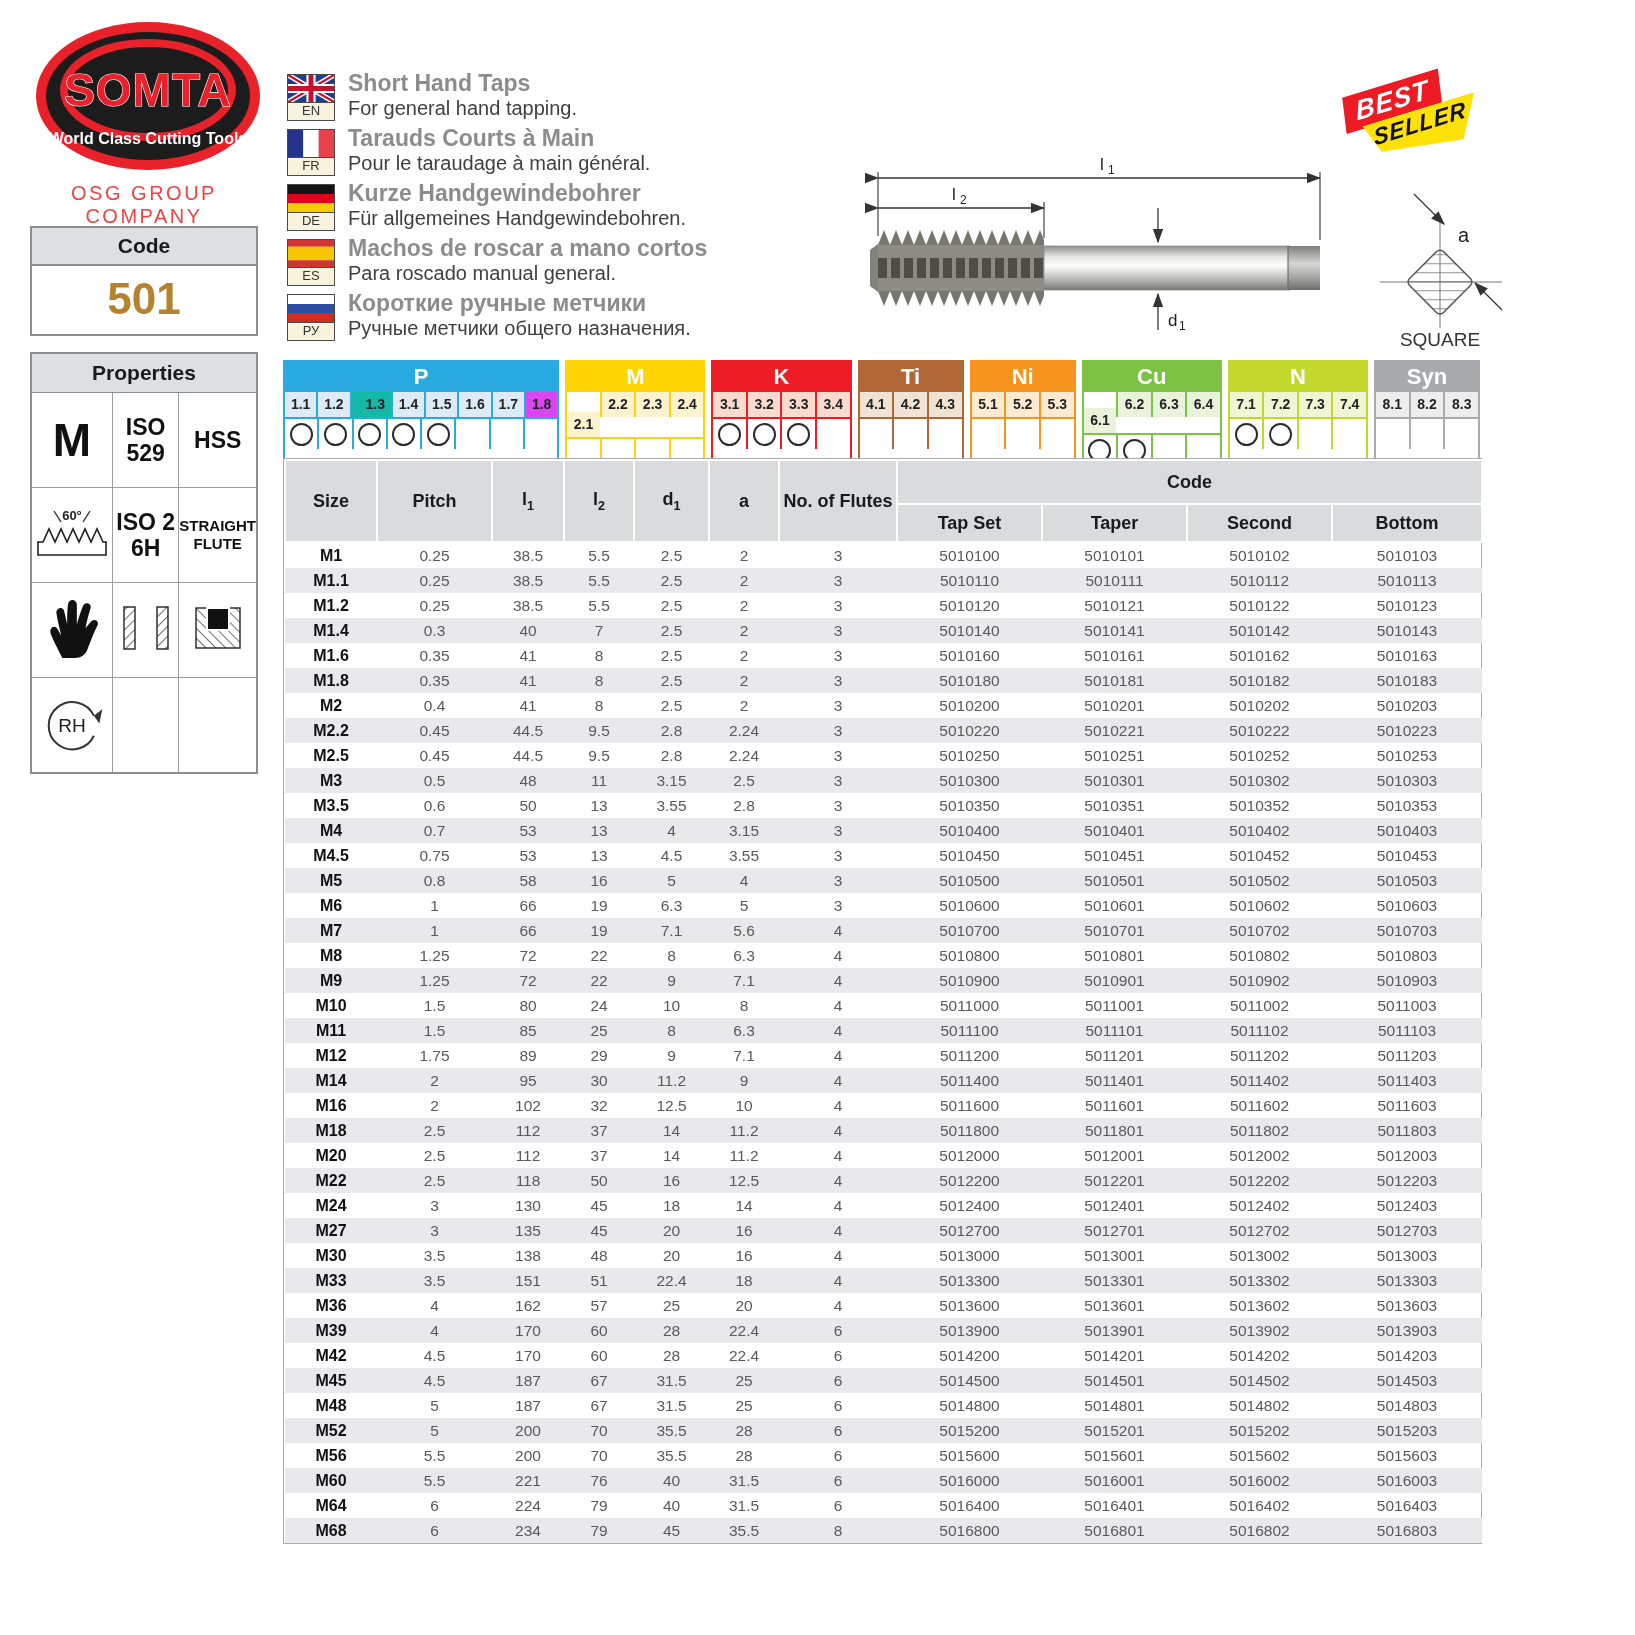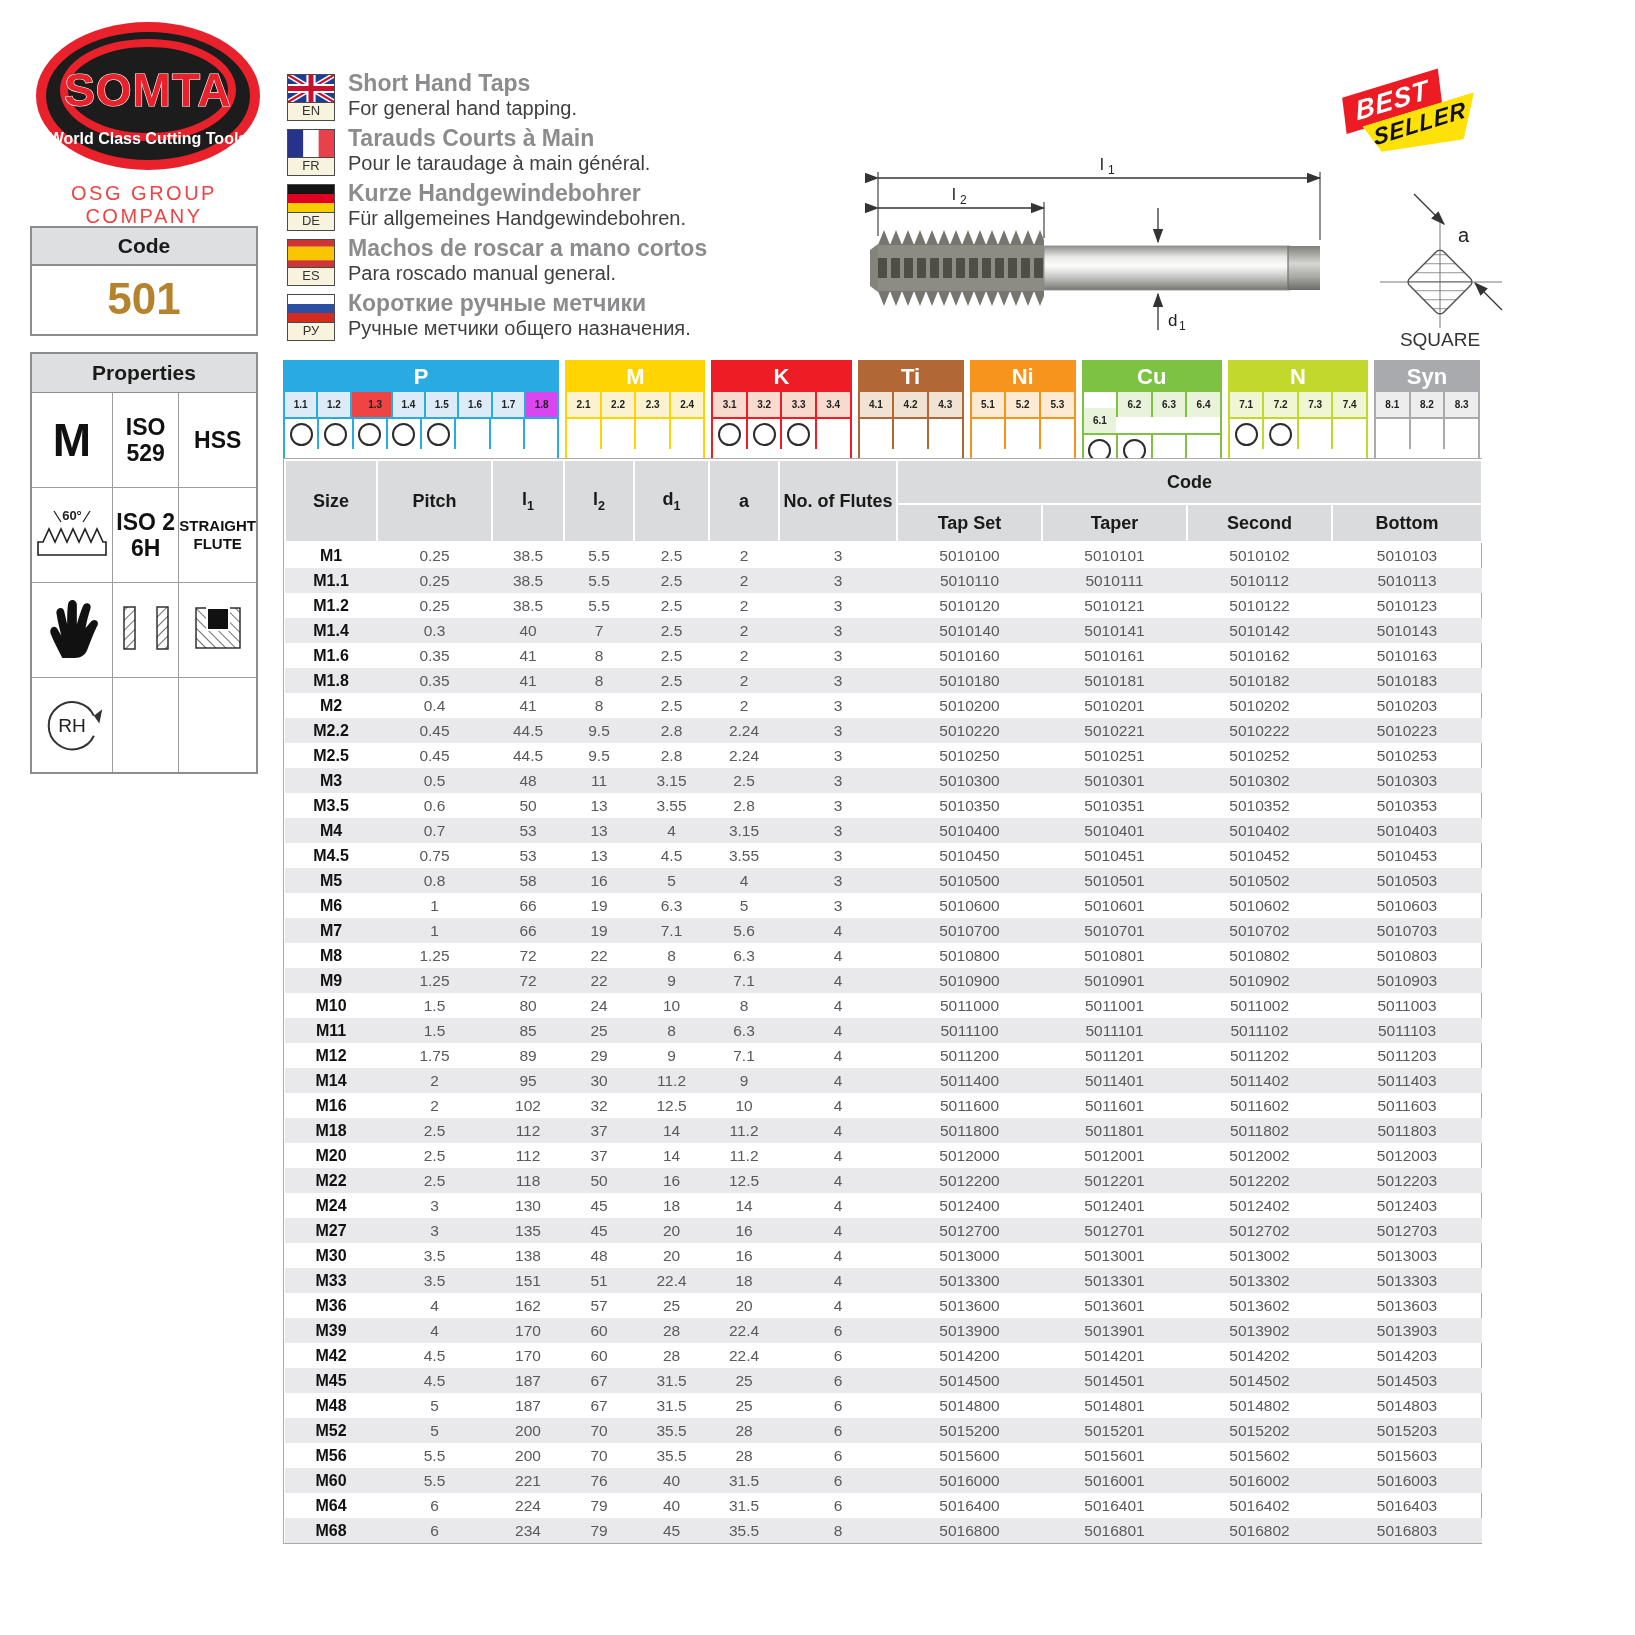--- a/index.html
+++ b/index.html
@@ -54,21 +54,21 @@
   .prop-cell:nth-child(n+10){border-bottom:none;}
   .prop-huge{font-size:46px;font-weight:bold;color:#111;line-height:44px;}
   .prop-big{font-size:23px;font-weight:bold;color:#111;line-height:26px;}
   .prop-small{font-size:15px;font-weight:bold;color:#111;line-height:18px;}
 
   
   #material-chart{position:absolute;left:283px;top:360px;width:1197px;display:flex;gap:6px;}
   .mat-group{border:2px solid;display:flex;flex-direction:column;background:#fff;min-width:0;}
   .mat-header{color:#fff;text-align:center;font-weight:bold;font-size:22px;height:30px;line-height:30px;}
   .mat-row{display:flex;}
-  .mat-num{flex:1;text-align:center;font-size:10px;font-weight:bold;color:#222;height:25px;
+  .mat-num{flex:1;text-align:center;font-size:14px;font-weight:bold;color:#222;height:25px;
     line-height:25px;border-left:2px solid;min-width:0;}
   .mat-num:first-child{border-left:none;}
   .mat-circ{flex:1;height:30px;border-left:2px solid;border-top:2px solid;display:flex;
     align-items:center;justify-content:center;background:#fff;min-width:0;}
   .mat-circ:first-child{border-left:none;}
   .circle{width:19px;height:19px;border:2.5px solid #2B2B2B;border-radius:50%;}
 
   
   #table-wrap{position:absolute;left:283px;top:458px;width:1197px;border:1.5px solid #A9AAAC;}
   #spec-table{border-collapse:collapse;table-layout:fixed;width:100%;}
@@ -322,21 +322,21 @@
         <div class="prop-cell"></div>
       </div>
   </div>
 
   <div id="material-chart">
       <div class="mat-group" style="flex: 8 1 0%; border-color: rgb(41, 171, 226);">
         <div class="mat-header" style="background: rgb(41, 171, 226);">P</div>
         <div class="mat-row">
           <div class="mat-num" style="background: rgb(220, 235, 247); border-color: rgb(41, 171, 226);">1.1</div>
           <div class="mat-num" style="background: rgb(220, 235, 247); border-color: rgb(41, 171, 226);">1.2</div>
-          <div class="mat-num" style="background: #ef4444; border-color: rgb(41, 171, 226); padding-left: 8px;">1.3</div>
+          <div class="mat-num" style="background: #14b8a6; border-color: rgb(41, 171, 226); padding-left: 8px;">1.3</div>
           <div class="mat-num" style="background: rgb(220, 235, 247); border-color: rgb(41, 171, 226);">1.4</div>
           <div class="mat-num" style="background: rgb(220, 235, 247); border-color: rgb(41, 171, 226);">1.5</div>
           <div class="mat-num" style="background: rgb(220, 235, 247); border-color: rgb(41, 171, 226);">1.6</div>
           <div class="mat-num" style="background: rgb(220, 235, 247); border-color: rgb(41, 171, 226);">1.7</div>
           <div class="mat-num" style="background: #d946ef; border-color: rgb(41, 171, 226);">1.8</div>
         </div>
         <div class="mat-row">
           <div class="mat-circ" style="border-color: rgb(41, 171, 226);">
             <div class="circle"></div>
           </div>
@@ -353,21 +353,21 @@
             <div class="circle"></div>
           </div>
           <div class="mat-circ" style="border-color: rgb(41, 171, 226);"></div>
           <div class="mat-circ" style="border-color: rgb(41, 171, 226);"></div>
           <div class="mat-circ" style="border-color: rgb(41, 171, 226);"></div>
         </div>
       </div>
       <div class="mat-group" style="flex: 4 1 0%; border-color: rgb(255, 212, 0);">
         <div class="mat-header" style="background: rgb(255, 212, 0);">M</div>
         <div class="mat-row">
-          <div class="mat-num" style="background: rgb(251, 243, 207); border-color: rgb(255, 212, 0);">2.1</div>
+          <div class="mat-num" style="background: rgb(251, 243, 207); border-color: rgb(255, 212, 0); margin-top: 20px;">2.1</div>
           <div class="mat-num" style="background: rgb(251, 243, 207); border-color: rgb(255, 212, 0);">2.2</div>
           <div class="mat-num" style="background: rgb(251, 243, 207); border-color: rgb(255, 212, 0);">2.3</div>
           <div class="mat-num" style="background: rgb(251, 243, 207); border-color: rgb(255, 212, 0);">2.4</div>
         </div>
         <div class="mat-row">
           <div class="mat-circ" style="border-color: rgb(255, 212, 0);"></div>
           <div class="mat-circ" style="border-color: rgb(255, 212, 0);"></div>
           <div class="mat-circ" style="border-color: rgb(255, 212, 0);"></div>
           <div class="mat-circ" style="border-color: rgb(255, 212, 0);"></div>
         </div>

